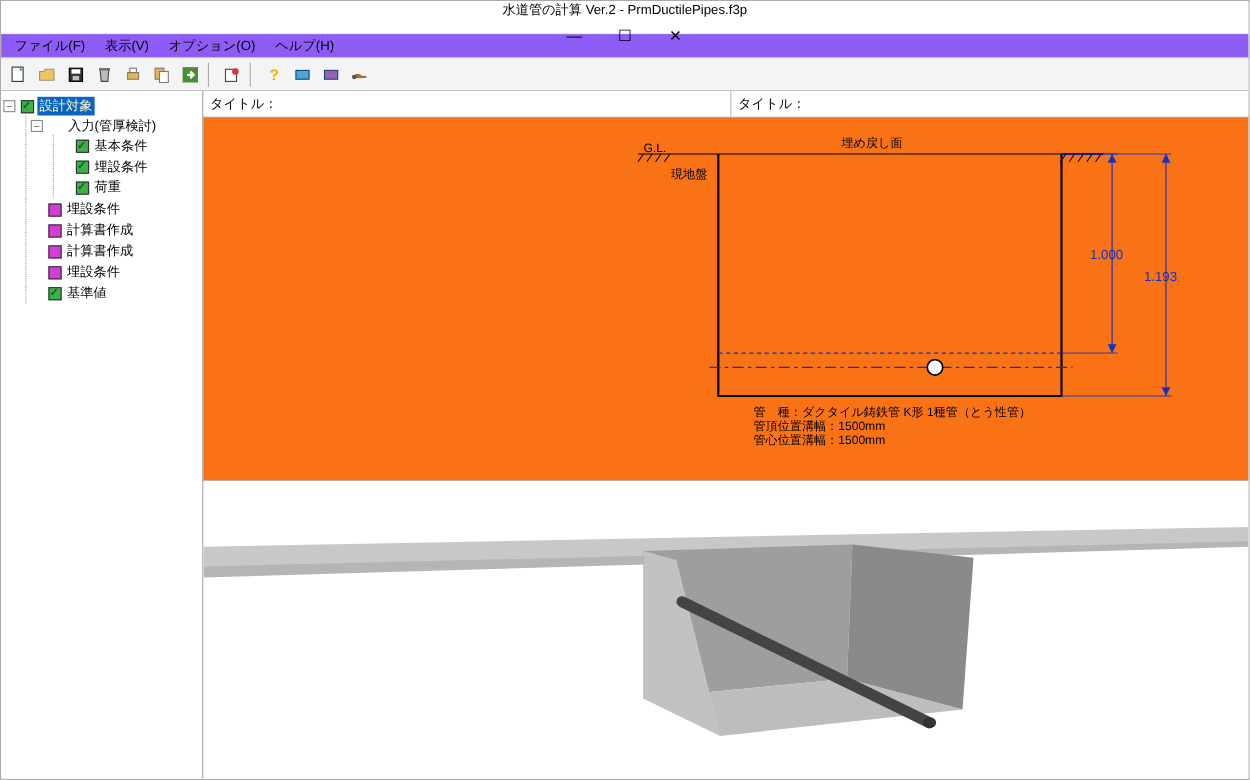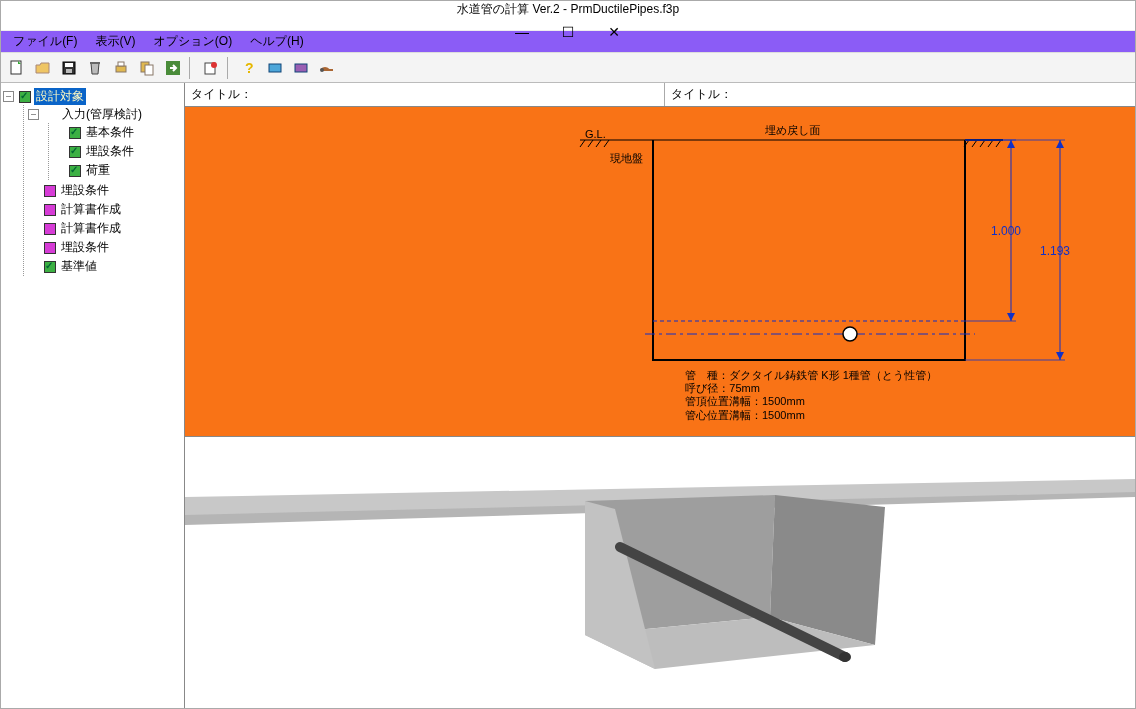--- a/index.html
+++ b/index.html
@@ -265,21 +265,20 @@
           <line x1="875" y1="33" x2="875" y2="253" stroke="#1030c8"></line>
           <path d="M875 33 L871 41 L879 41 Z" fill="#1030c8"></path>
           <path d="M875 253 L871 245 L879 245 Z" fill="#1030c8"></path>
           <line x1="780" y1="33" x2="880" y2="33" stroke="#1030c8" stroke-width="0.8"></line>
           <line x1="780" y1="253" x2="880" y2="253" stroke="#1030c8" stroke-width="0.8"></line>
           <text x="855" y="148" class="ann-blue">1.193</text>
         </g>
       </svg>
       <div class="pipe-info">
         <div>管　種：ダクタイル鋳鉄管 K形 1種管（とう性管）</div>
-        <div>呼び径：75mm</div>
         <div>管頂位置溝幅：1500mm</div>
         <div>管心位置溝幅：1500mm</div>
       </div>
     </div>
 
     <div class="view3d">
       <svg width="950" height="280" viewBox="0 0 950 280">
 
         <polygon points="0,60 950,42 950,58 0,82" fill="#c8c8c8"></polygon>
 

